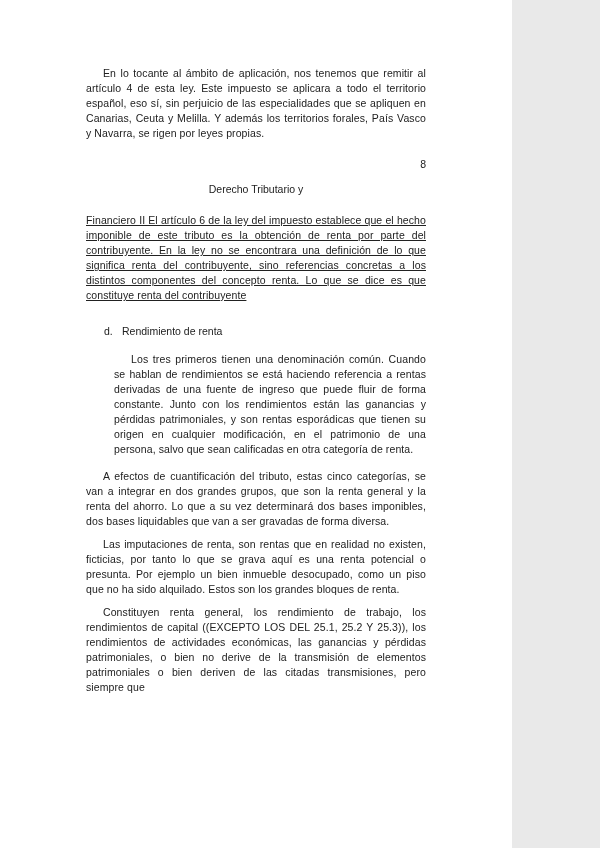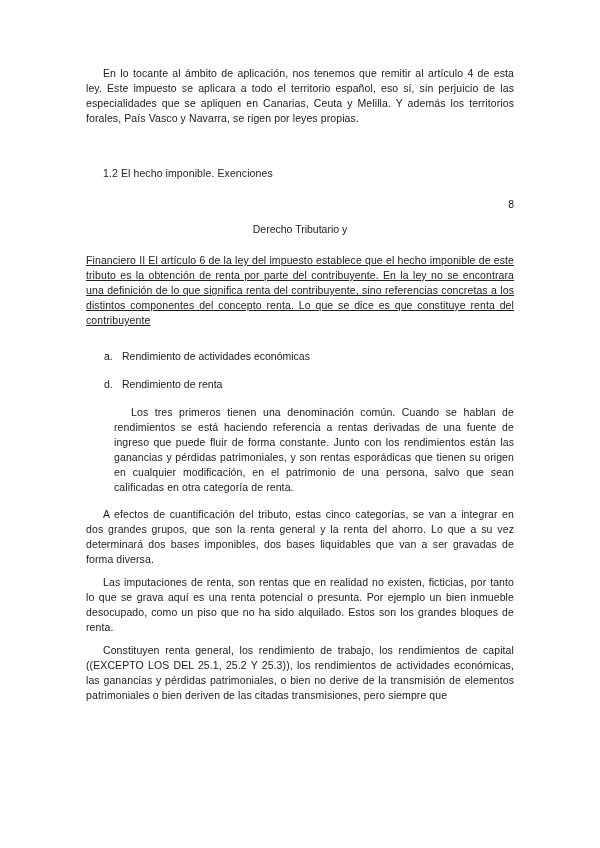--- a/index.html
+++ b/index.html
@@ -4,21 +4,21 @@
 <style>
   * { margin: 0; padding: 0; box-sizing: border-box; }
   html, body { background: #e9e9e9; }
   body {
     width: 600px;
     height: 848px;
     font-family: "Liberation Sans", sans-serif;
     color: #212121;
   }
   .page {
-    width: 600px;
+    width: 512px;
     height: 848px;
     background: #ffffff;
     padding: 66px 86px 0 86px;
     overflow: hidden;
   }
   .para {
     font-size: 10.5px;
     line-height: 15px;
     text-align: justify;
     letter-spacing: 0.1px;
@@ -63,32 +63,28 @@
   .p5 { margin-top: 12px; }
   .p6 { margin-top: 8px; }
 </style>
 </head>
 <body>
 
 <div class="page">
 
   <p class="para indent p1">En lo tocante al ámbito de aplicación, nos tenemos que remitir al artículo 4 de esta ley. Este impuesto se aplicara a todo el territorio español, eso sí, sin perjuicio de las especialidades que se apliquen en Canarias, Ceuta y Melilla. Y además los territorios forales, País Vasco y Navarra, se rigen por leyes propias.</p>
 
-  <h2 class="heading">1.2 El hecho imponible. Exenciones</h2>
 
   <div class="page-number">8</div>
 
   <div class="header-fragment">Derecho Tributario y</div>
 
   <p class="para p2">Financiero II El artículo 6 de la ley del impuesto establece que el hecho imponible de este tributo es la obtención de renta por parte del contribuyente. En la ley no se encontrara una definición de lo que significa renta del contribuyente, sino referencias concretas a los distintos componentes del concepto renta. Lo que se dice es que constituye renta del contribuyente</p>
 
   <ol class="letter-list">
-    <li>
-      <span class="marker">a.</span><span>Rendimiento de actividades económicas</span>
-    </li>
     <li>
       <span class="marker">d.</span><span>Rendimiento de renta</span>
     </li>
   </ol>
 
   <p class="para indent p3">Los tres primeros tienen una denominación común. Cuando se hablan de rendimientos se está haciendo referencia a rentas derivadas de una fuente de ingreso que puede fluir de forma constante. Junto con los rendimientos están las ganancias y pérdidas patrimoniales, y son rentas esporádicas que tienen su origen en cualquier modificación, en el patrimonio de una persona, salvo que sean calificadas en otra categoría de renta.</p>
 
   <p class="para indent p5">A efectos de cuantificación del tributo, estas cinco categorías, se van a integrar en dos grandes grupos, que son la renta general y la renta del ahorro. Lo que a su vez determinará dos bases imponibles, dos bases liquidables que van a ser gravadas de forma diversa.</p>
 
   <p class="para indent p4">Las imputaciones de renta, son rentas que en realidad no existen, ficticias, por tanto lo que se grava aquí es una renta potencial o presunta. Por ejemplo un bien inmueble desocupado, como un piso que no ha sido alquilado. Estos son los grandes bloques de renta.</p>

